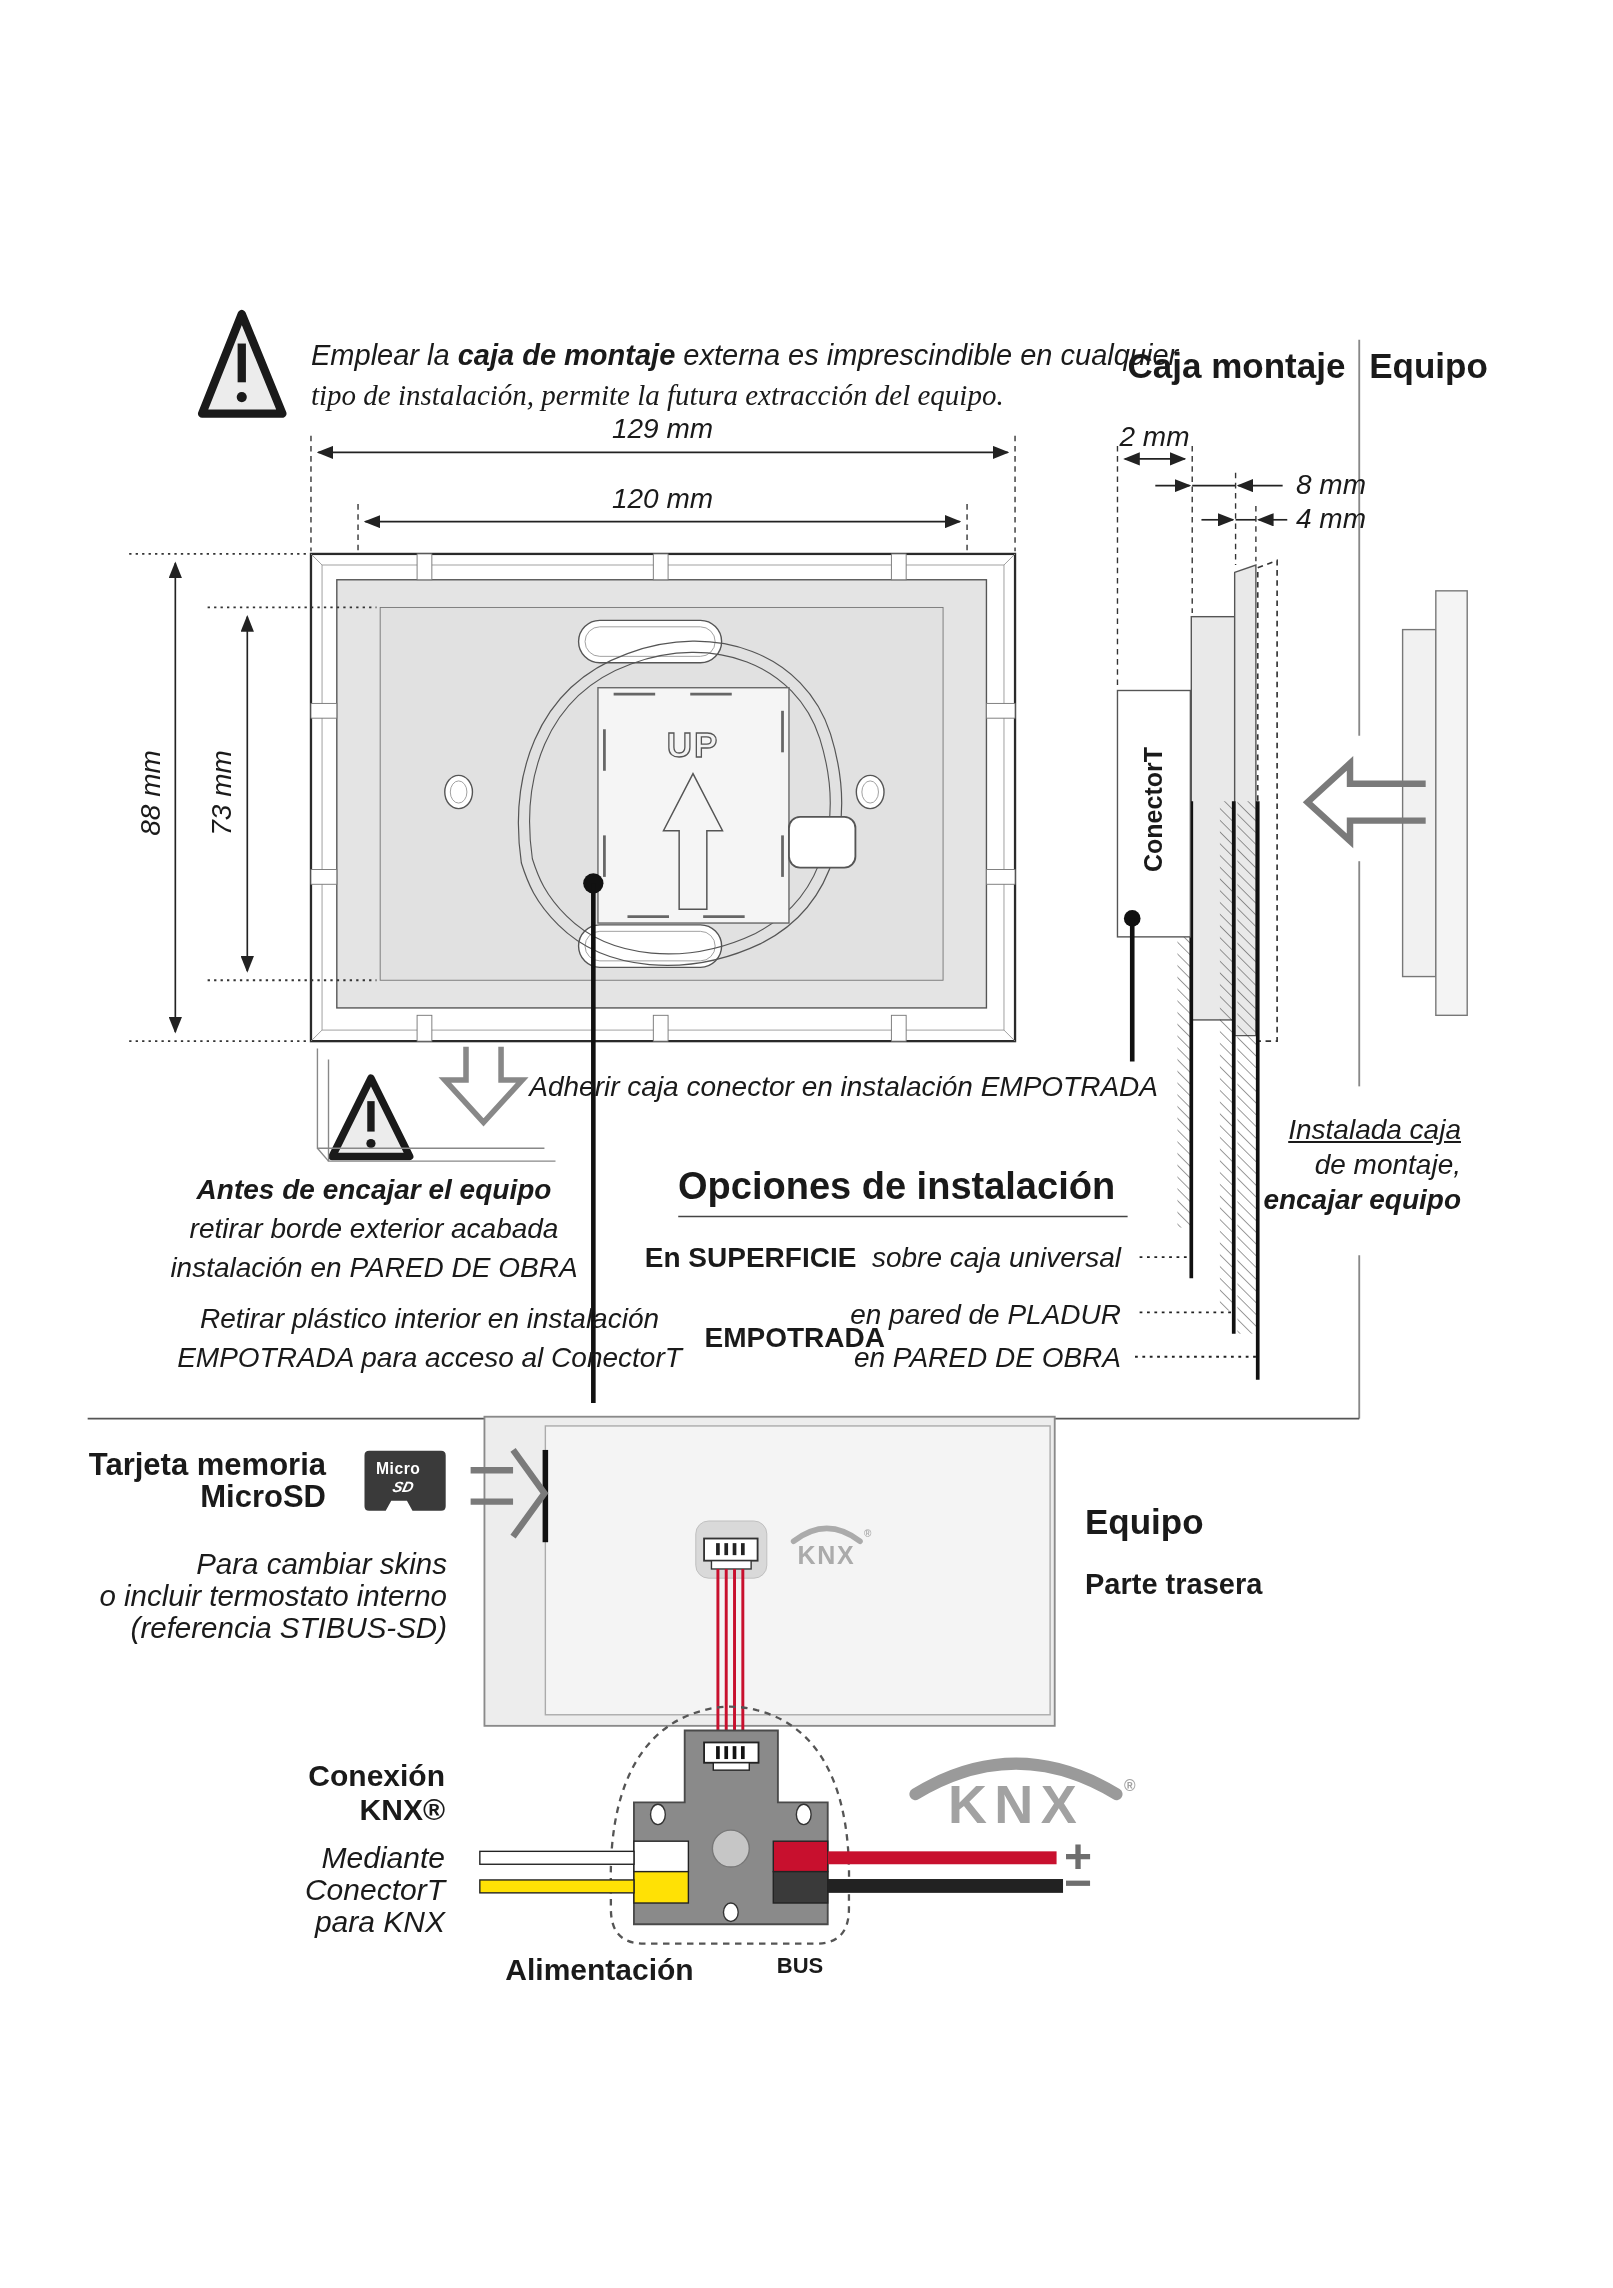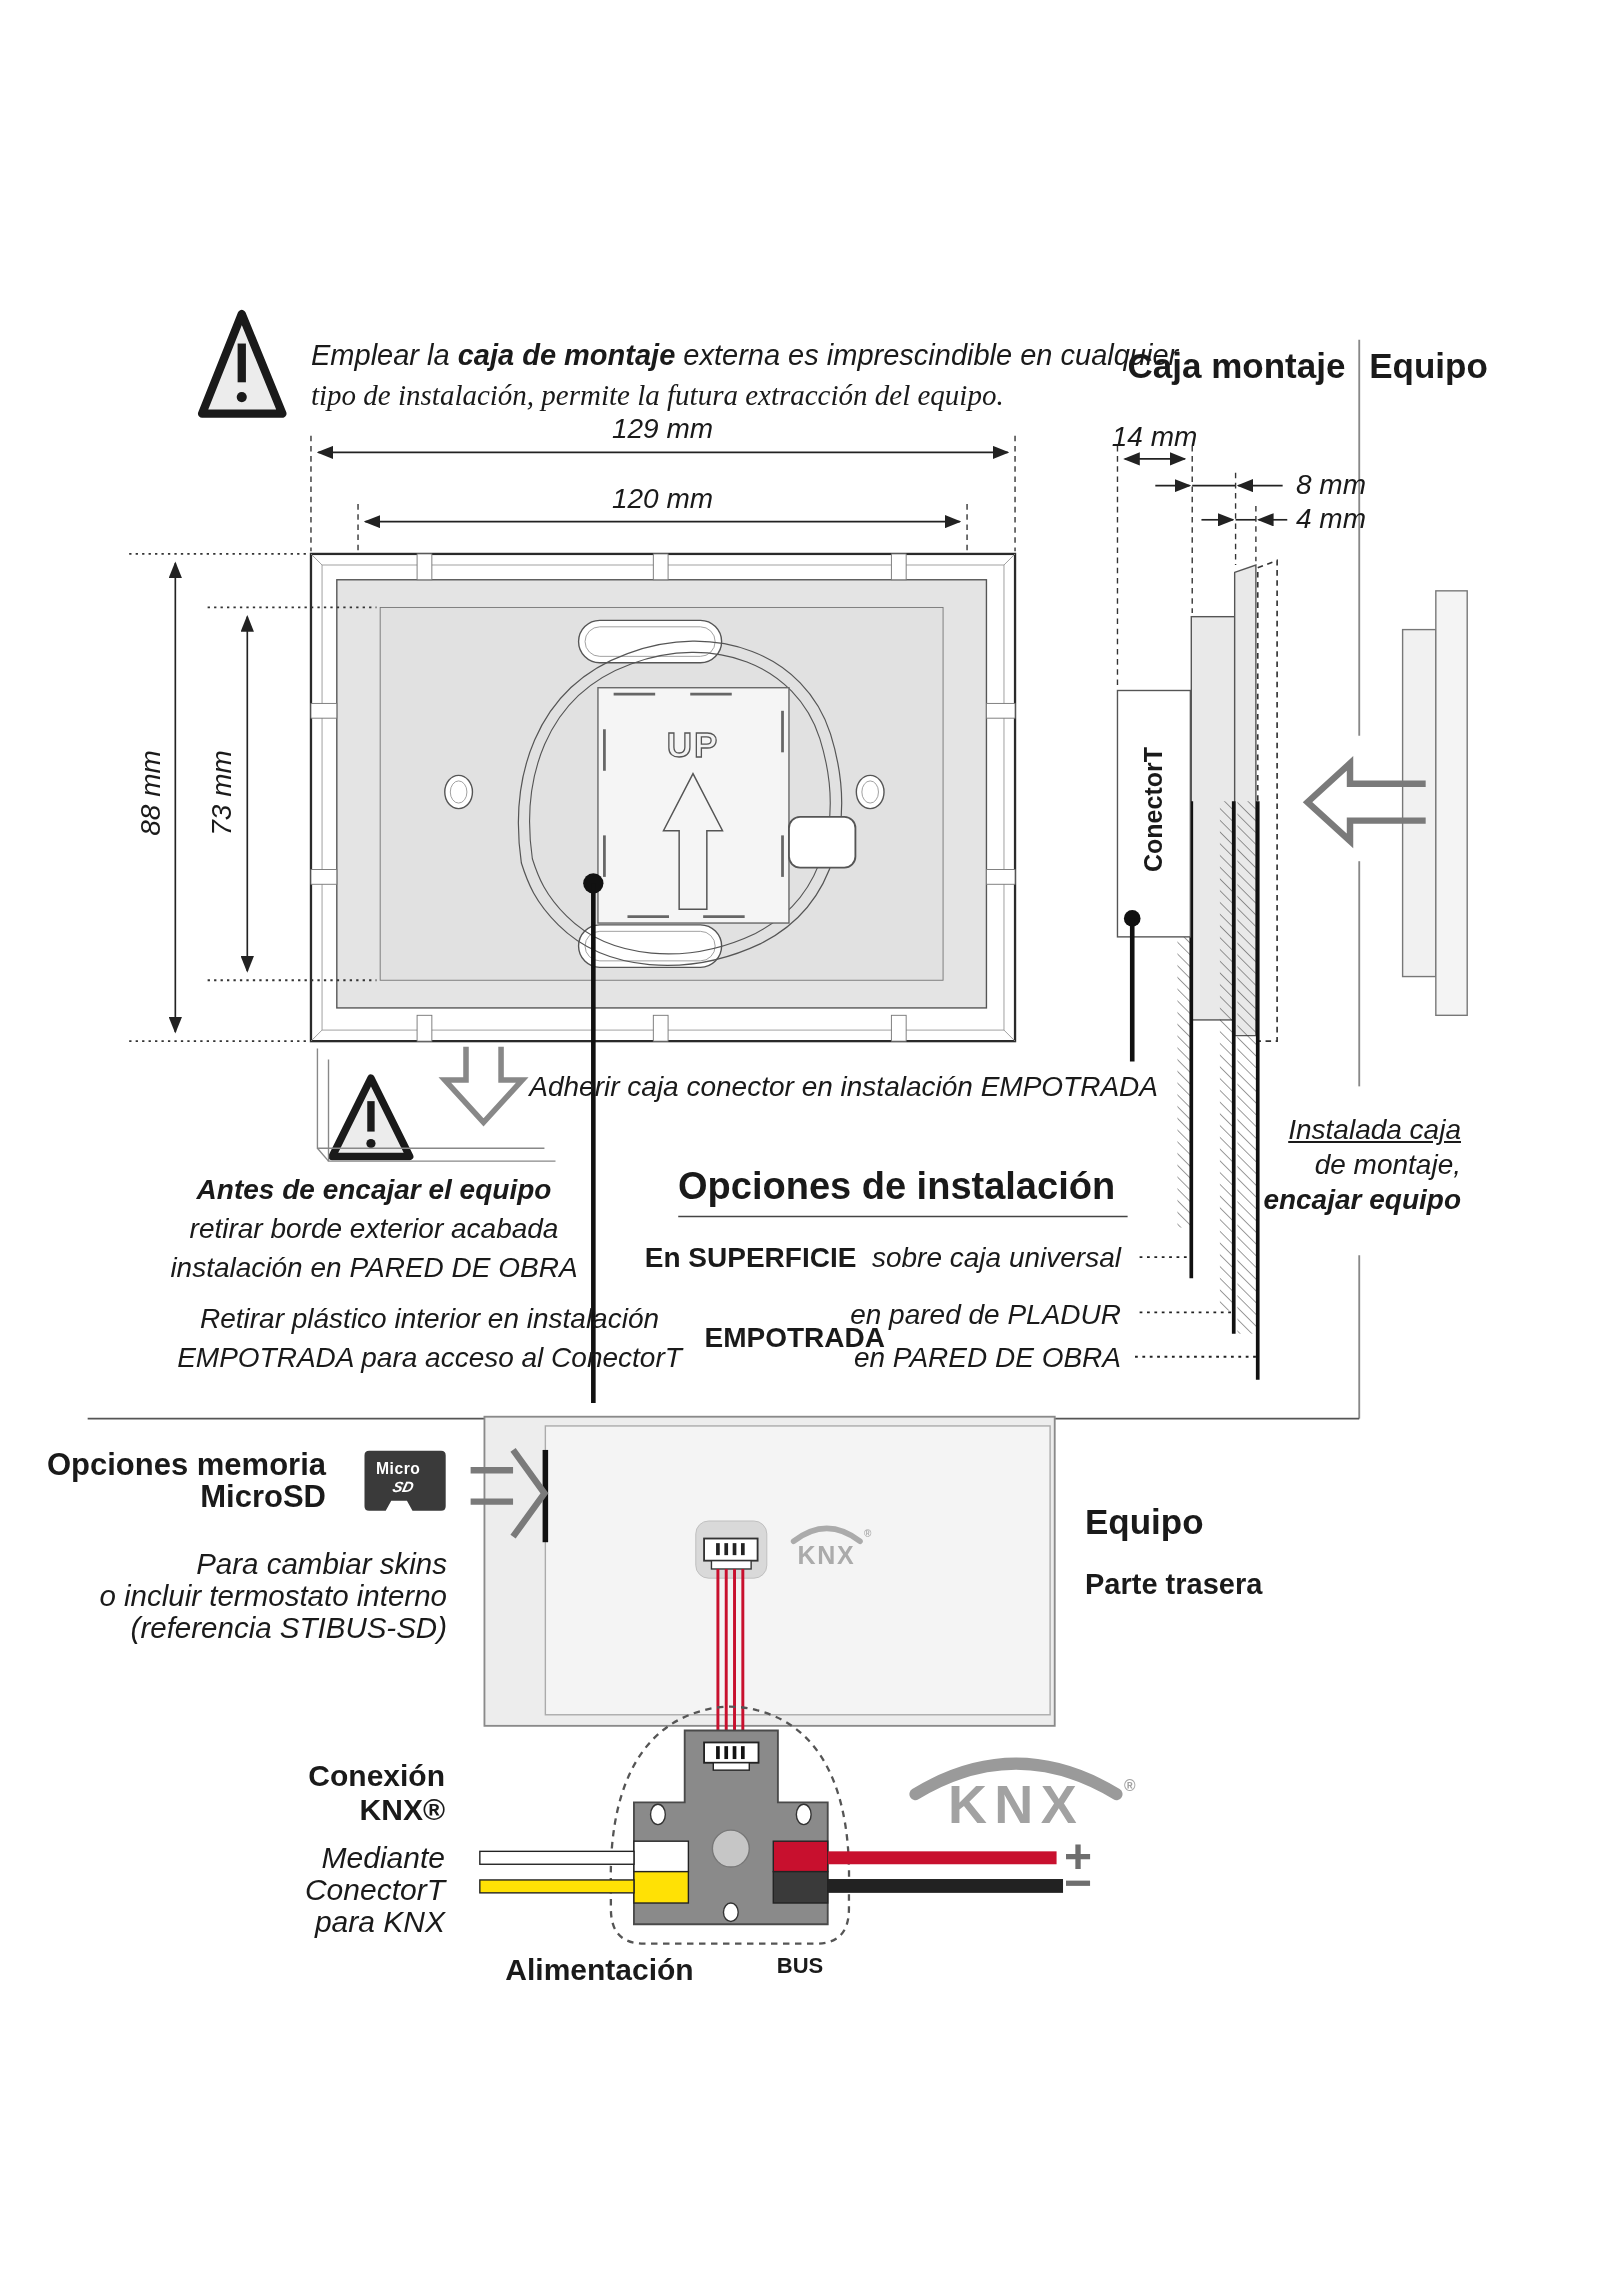--- a/index.html
+++ b/index.html
@@ -246,21 +246,21 @@
   <span style="display:block;font-family:Liberation Serif, serif;">tipo de instalación, permite la futura extracción del equipo.</span>
 </div>
 
 <div class="t hdr ctr" style="left:1098px;top:346px;width:277px;">Caja montaje</div>
 <div class="t hdr ctr" style="left:1336px;top:346px;width:185px;">Equipo</div>
 
 <div class="t dim ctr" style="left:570px;top:413px;width:185px;text-align:center;">129 mm</div>
 <div class="t dim ctr" style="left:570px;top:483px;width:185px;">120 mm</div>
 <div class="t dim ctr rot" style="left:86px;top:777px;width:129px;">88 mm</div>
 <div class="t dim ctr rot" style="left:157px;top:777px;width:129px;">73 mm</div>
-<div class="t dim ctr" style="left:1090px;top:421px;width:129px;">14 mm</div>
+<div class="t dim ctr" style="left:1090px;top:421px;width:129px;">2 mm</div>
 <div class="t dim" style="left:1296px;top:469px;">8 mm</div>
 <div class="t dim" style="left:1296px;top:503px;">4 mm</div>
 
 <div class="t b ctr rot" style="left:1084px;top:795px;width:138px;font-size:25px;">ConectorT</div>
 
 <div class="t it" style="right:455px;top:1071px;font-size:28px;">Adherir caja conector en instalación EMPOTRADA</div>
 
 <div class="t ctr" style="left:111px;top:1170px;width:526px;font-size:28px;line-height:39px;font-style:italic;">
   <span class="b" style="display:block;">Antes de encajar el equipo</span>
   <span style="display:block;">retirar borde exterior acabada</span>
@@ -281,21 +281,21 @@
 <div class="t b" style="right:728px;top:1322px;font-size:28px;">EMPOTRADA</div>
 <div class="t it" style="right:492px;top:1342px;font-size:28px;">en PARED DE OBRA</div>
 
 <div class="t rgt it" style="right:152px;top:1112px;font-size:28px;line-height:35px;">
   <span style="display:block;text-decoration:underline;">Instalada caja</span>
   <span style="display:block;">de montaje,</span>
   <span class="b" style="display:block;">encajar equipo</span>
 </div>
 
 <div class="t rgt b" style="right:1287px;top:1449px;font-size:31px;line-height:32px;">
-  <span style="display:block;">Opciones memoria</span>
+  <span style="display:block;">Tarjeta memoria</span>
   <span style="display:block;">MicroSD</span>
 </div>
 
 <div class="t wh b" style="left:376px;top:1460px;font-size:15.7px;letter-spacing:0.5px;">Micro</div>
 <div class="t wh b it" style="left:393px;top:1479px;font-size:14.8px;transform:skewX(-14deg);">SD</div>
 
 <div class="t rgt it" style="right:1166px;top:1548px;font-size:29.5px;line-height:32px;">
   <span style="display:block;">Para cambiar skins</span>
   <span style="display:block;">o incluir termostato interno</span>
   <span style="display:block;">(referencia STIBUS-SD)</span>

